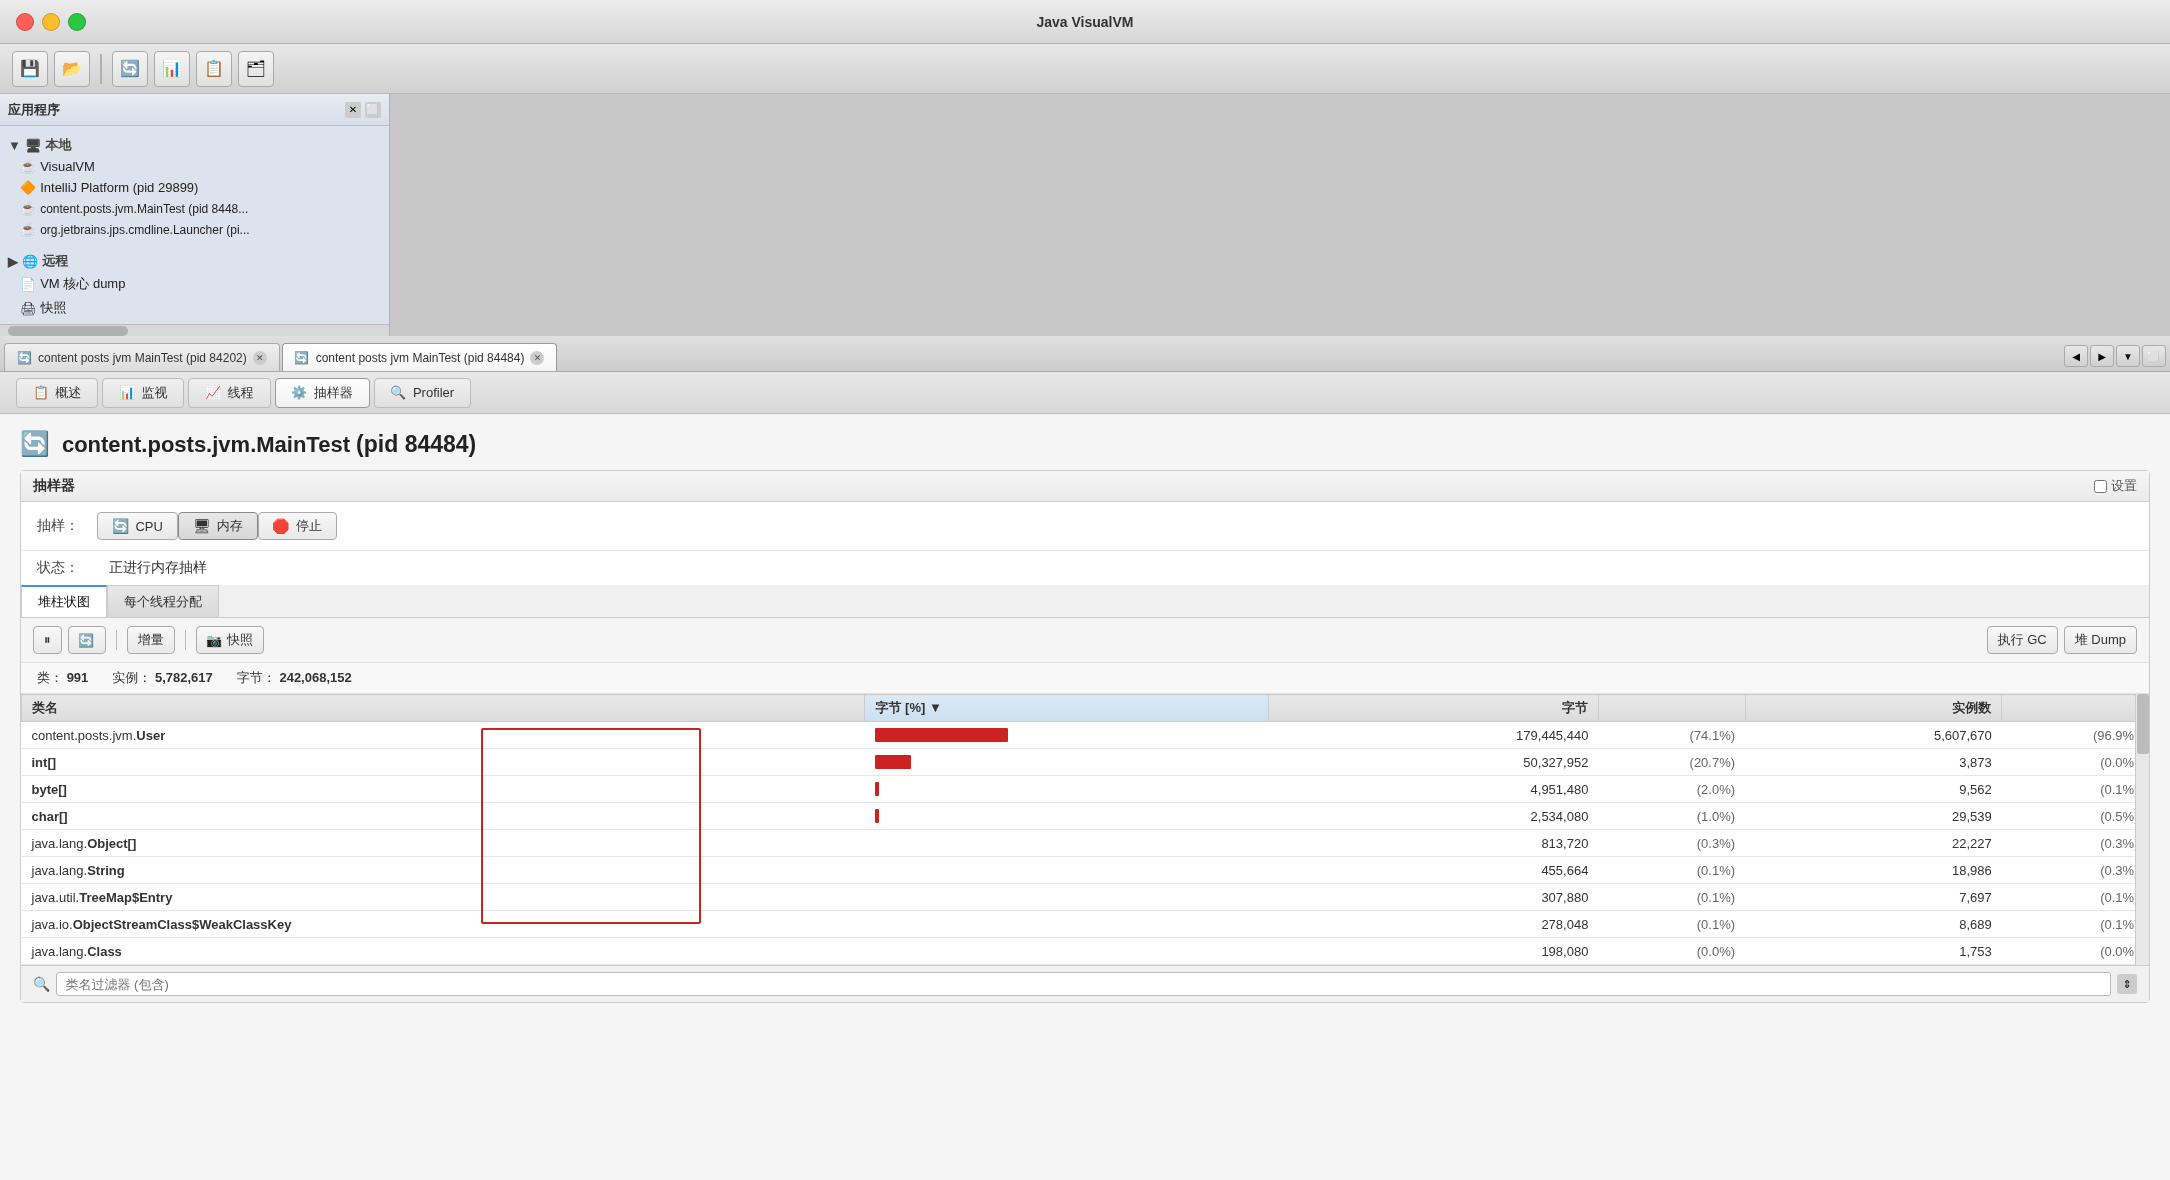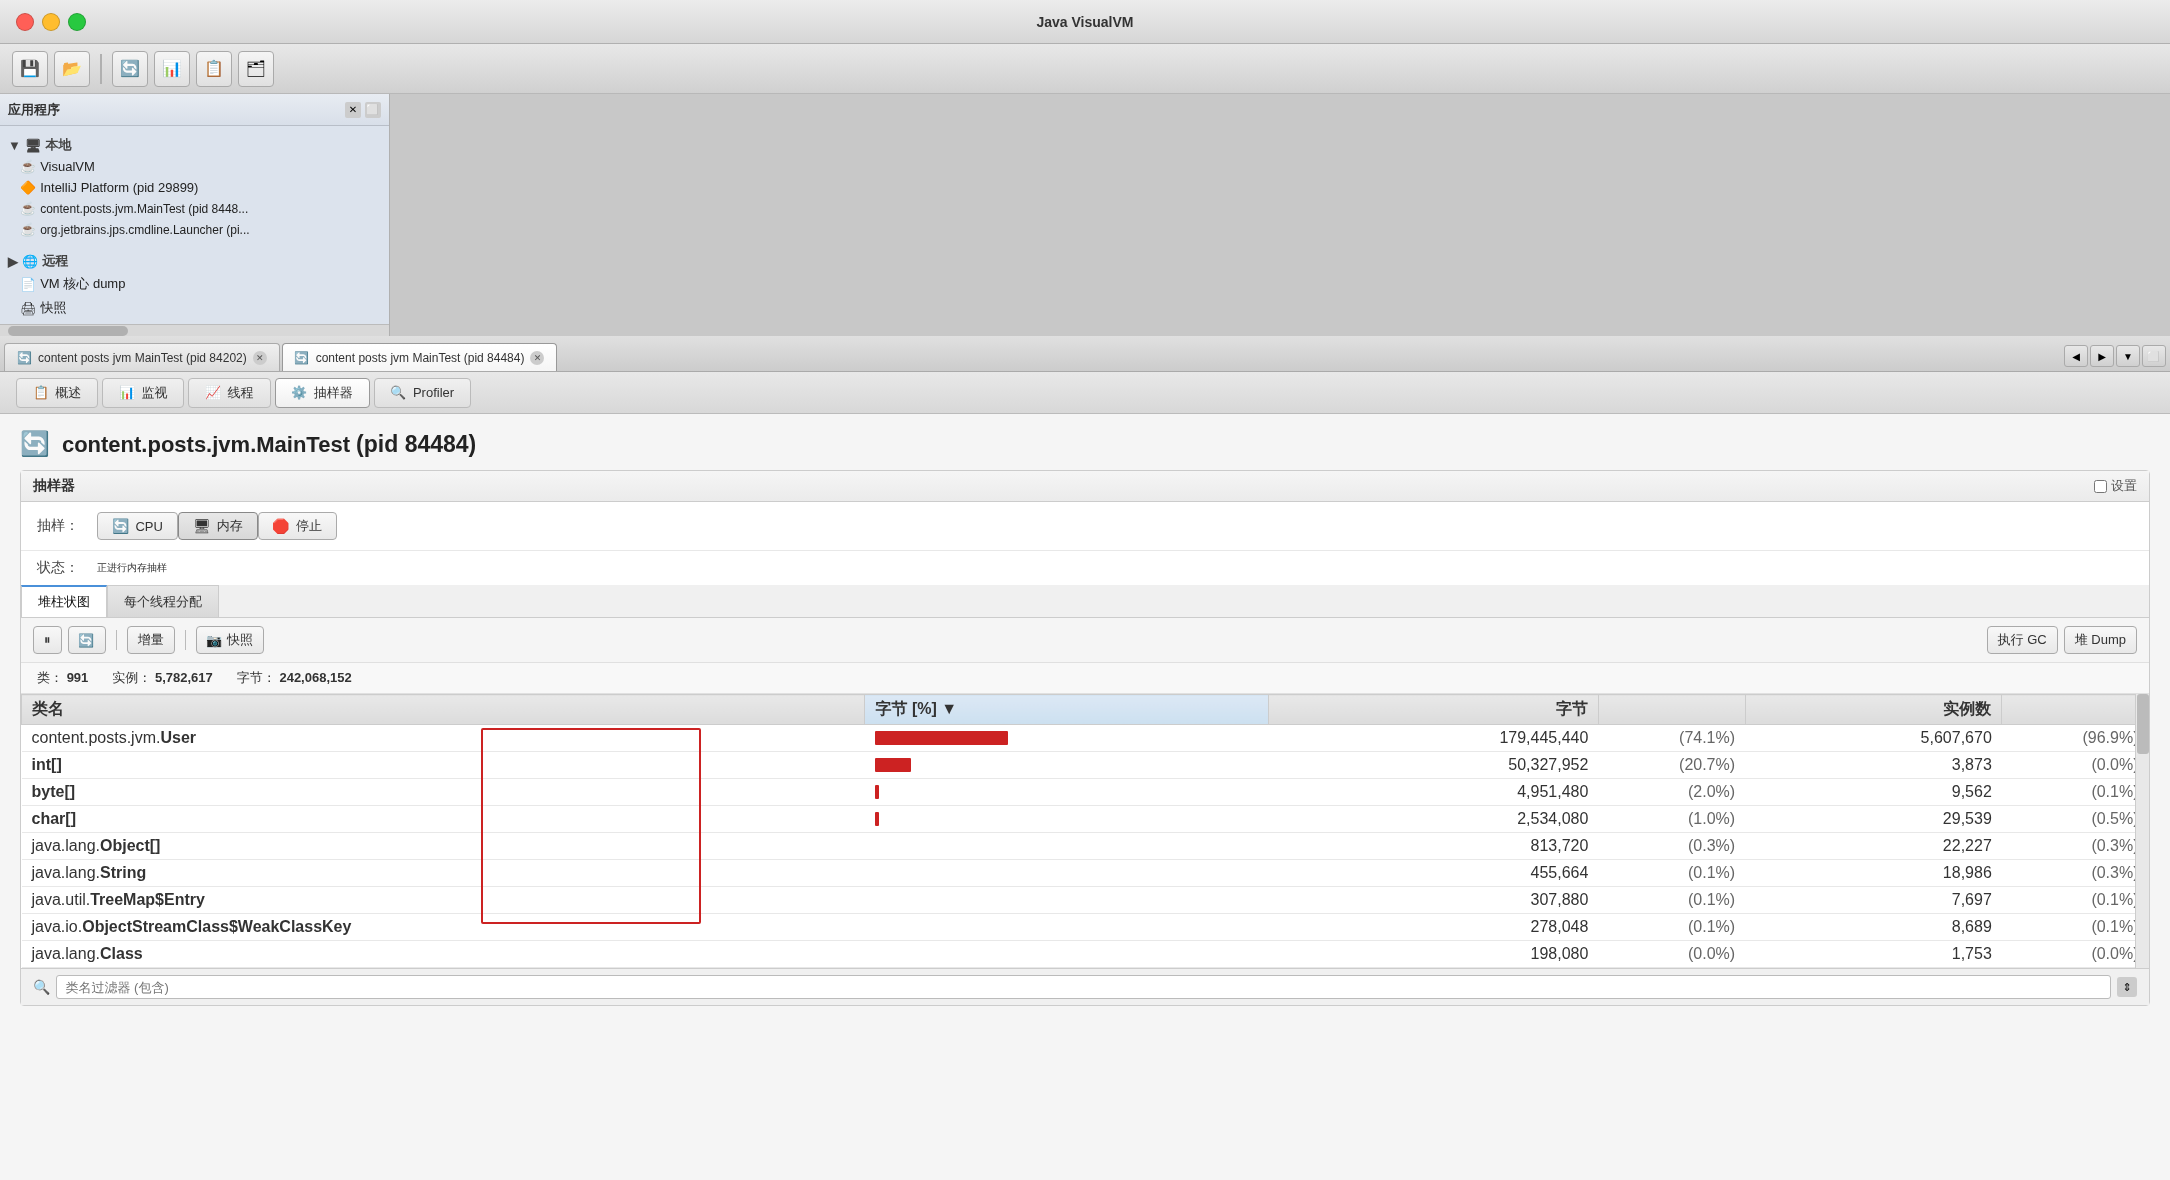--- a/index.html
+++ b/index.html
@@ -295,28 +295,29 @@
     .sample-btn.active {
       background: linear-gradient(to bottom, #e8e8e8, #d8d8d8);
       border-color: #888;
     }
     .sample-btn .btn-icon { font-size: 14px; }
 
     .status-row {
       display: flex;
       align-items: center;
       padding: 8px 16px;
+      gap: 12px;
     }
     .status-label {
       font-size: 14px;
       color: #444;
       min-width: 60px;
     }
     .status-value {
-      font-size: 10px;
+      font-size: 14px;
       color: #333;
     }
 
     
     .sub-tabs {
       display: flex;
       background: #f0f0f0;
       border-bottom: 1px solid #ccc;
     }
     .sub-tab {
@@ -381,21 +382,21 @@
       color: #333;
       background: #f8f8f8;
       border-bottom: 1px solid #e0e0e0;
     }
     .stats-item strong { font-weight: 600; }
 
     
     .data-table {
       width: 100%;
       border-collapse: collapse;
-      font-size: 16px;
+      font-size: 13px;
     }
     .data-table th {
       background: linear-gradient(to bottom, #e8e8e8, #dcdcdc);
       border: 1px solid #ccc;
       padding: 4px 10px;
       text-align: left;
       font-weight: 600;
       color: #333;
       white-space: nowrap;
       cursor: pointer;

